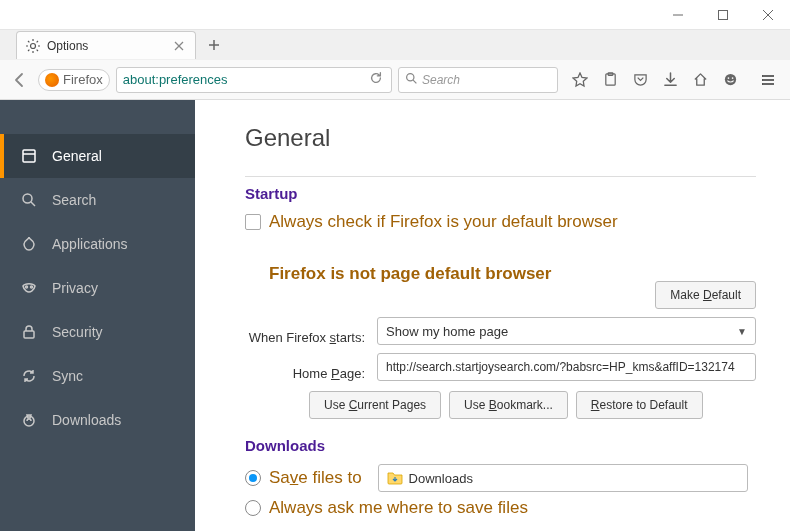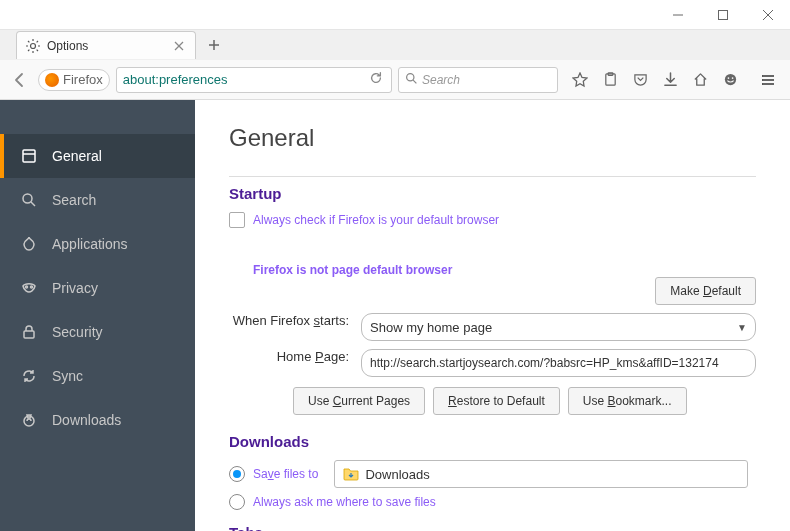--- a/index.html
+++ b/index.html
@@ -28,42 +28,42 @@
 .urlbar input { border: none; outline: none; flex: 1; font-size: 13px; color: #0f766e; background: transparent; }
 .urlbar .reload { color: #888; padding: 0 2px; }
 .searchbar { width: 160px; height: 26px; border: 1px solid #ccc; border-radius: 3px; background: #fff; display: flex; align-items: center; padding: 0 6px; gap: 4px; }
 .searchbar input { border: none; outline: none; flex: 1; font-size: 12px; font-style: italic; color: #999; background: transparent; }
 .searchbar input::placeholder { color: #999; font-style: italic; }
 .toolbar-icons { display: flex; align-items: center; gap: 2px; margin-left: 4px; }
 .tb-btn { width: 28px; height: 28px; display: flex; align-items: center; justify-content: center; color: #666; }
 .hamburger { width: 32px; height: 28px; display: flex; align-items: center; justify-content: center; color: #555; margin-left: 4px; }
 
 
-.content { display: flex; height: calc(531px - 100px); }
+.content { display: flex; height: calc(531px - 100px); gap: 16px; }
 
 
 .sidebar { width: 195px; background: #424e5a; color: #c8c8c8; padding-top: 34px; }
 .side-item { height: 44px; display: flex; align-items: center; padding-left: 20px; gap: 14px; cursor: pointer; font-size: 14px; }
 .side-item.active { background: #343f48; color: #fff; border-left: 4px solid #ff9500; padding-left: 16px; }
 .side-item .si-icon { width: 18px; display: flex; justify-content: center; }
 .side-item svg { width: 16px; height: 16px; fill: none; stroke: currentColor; stroke-width: 1.5; }
 
 
 .main { flex: 1; padding: 24px 34px 0 34px; overflow-y: auto; color: #333; }
 .main h1 { font-size: 24px; font-weight: 400; color: #444; margin-bottom: 24px; }
 .section-title { font-size: 15px; font-weight: 600; color: #4c1d95; margin: 8px 0 10px 0; }
 .row { display: flex; align-items: center; margin: 6px 0; gap: 8px; }
 .checkbox { width: 16px; height: 16px; border: 1px solid #aaa; border-radius: 2px; background: #fff; flex-shrink: 0; }
-.label-txt { font-size: 12px; color: #8b5cf6; }
+.label-txt { font-size: 17px; color: #a16207; }
 .bold { font-weight: 600; }
 .right-btn { margin-left: auto; margin-top: 43px; }
 .btn { height: 28px; padding: 0 14px; border: 1px solid #bbb; background: #f5f5f5; border-radius: 3px; font-size: 12px; color: #333; cursor: pointer; display: inline-flex; align-items: center; }
-.form-row { display: flex; align-items: flex-start; margin: 8px 0; }
+.form-row { display: flex; align-items: flex-end; margin: 8px 0; }
 .form-label { width: 132px; text-align: right; padding-right: 12px; font-size: 13px; color: #333; }
-.select, .textfield { flex: 1; height: 28px; border: 1px solid #bbb; border-radius: 11px; background: #fff; padding: 0 8px; font-size: 13px; color: #333; display: flex; align-items: center; }
+.select, .textfield { flex: 1; height: 28px; border: 1px solid #bbb; border-radius: 3px; background: #fff; padding: 0 8px; font-size: 13px; color: #333; display: flex; align-items: center; }
 .select { justify-content: space-between; }
 .select .caret { font-size: 10px; color: #555; }
 .textfield input { border: none; outline: none; width: 100%; font-size: 12px; color: #333; background: transparent; }
 .btn-row { display: flex; gap: 8px; margin: 10px 0 18px 64px; }
 .radio { width: 16px; height: 16px; border: 1px solid #888; border-radius: 50%; display: flex; align-items: center; justify-content: center; flex-shrink: 0; }
 .radio.checked::after { content: ""; width: 8px; height: 8px; background: #0996f8; border-radius: 50%; }
 .downloads-path { display: flex; align-items: center; gap: 6px; flex: 1; height: 28px; border: 1px solid #bbb; border-radius: 3px; padding: 0 8px; background: #fff; margin: 0 8px; }
 .downloads-path .folder-icon { width: 16px; height: 14px; }
 .underline-char { text-decoration: underline; }
 hr.sep { border: none; border-top: 1px solid #ddd; margin: 6px 0; }
@@ -282,24 +282,24 @@
       <div class="textfield">
         <input type="text" value="http://search.startjoysearch.com/?babsrc=HP_kms&amp;affID=132174" style="">
       </div>
     </div>
 
     <div class="btn-row">
       <button class="btn">
           <span>Use <span class="underline-char">C</span>urrent Pages</span>
         </button>
       <button class="btn">
-          <span><span class="underline-char">R</span>estore to Default</span>
+          <span>Use <span class="underline-char">B</span>ookmark...</span>
         </button>
       <button class="btn">
-          <span>Use <span class="underline-char">B</span>ookmark...</span>
+          <span><span class="underline-char">R</span>estore to Default</span>
         </button>
     </div>
 
     <div class="section-title">Downloads</div>
 
     <div class="row">
       <span class="radio checked"></span>
       <span class="label-txt">Sa<span class="underline-char">v</span>e files to</span>
       <div class="downloads-path">
         <svg class="folder-icon" viewBox="0 0 16 14">

